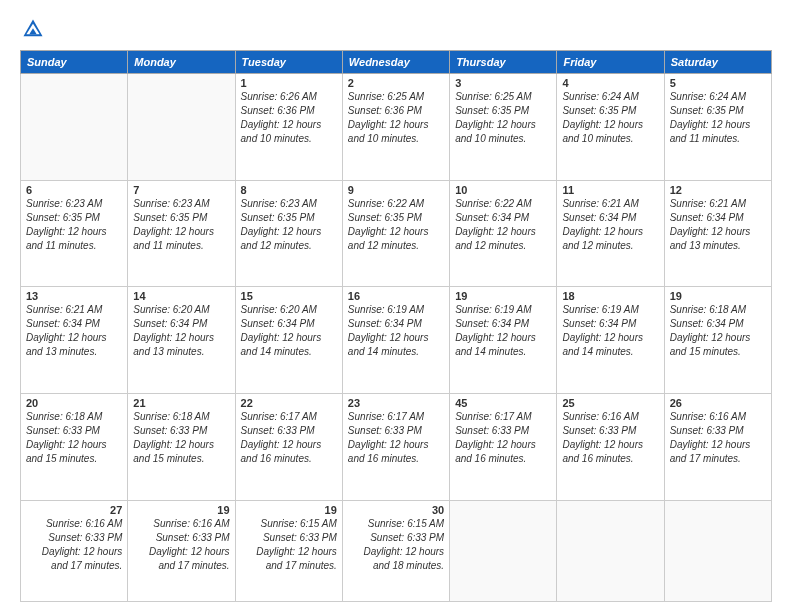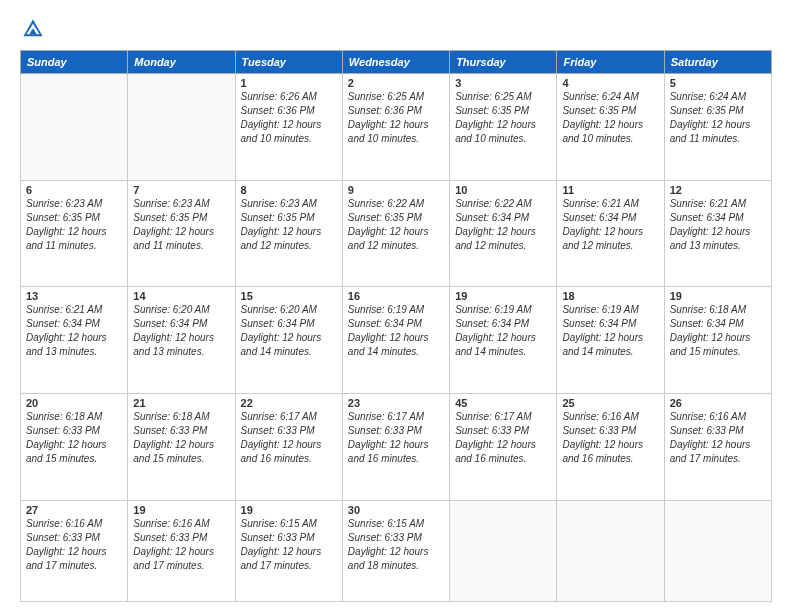--- a/index.html
+++ b/index.html
@@ -93,20 +93,21 @@
       margin-bottom: 1px;
     }
     .day-info {
       font-size: 10px;
       line-height: 1.4;
       color: #333;
       font-style: italic;
     }
     tr:last-child td {
       height: 72px;
+      text-align: right;
     }
   </style>
 </head>
 <body>
 
 <div class="page">
   <div class="header">
     <div class="logo">
       <div class="logo-text">
         <span class="logo-general"></span>

